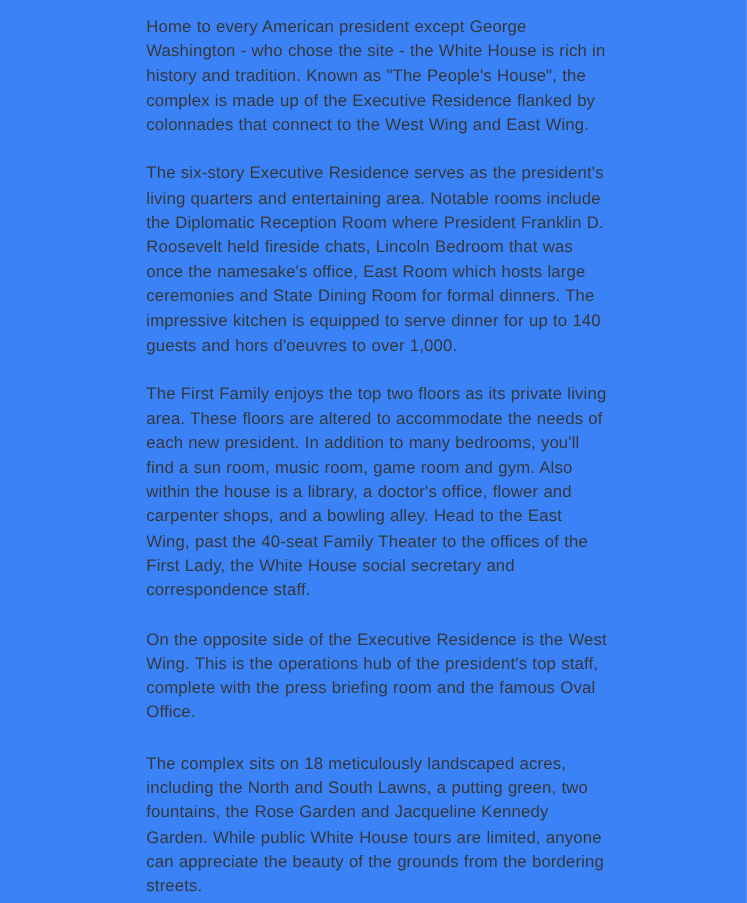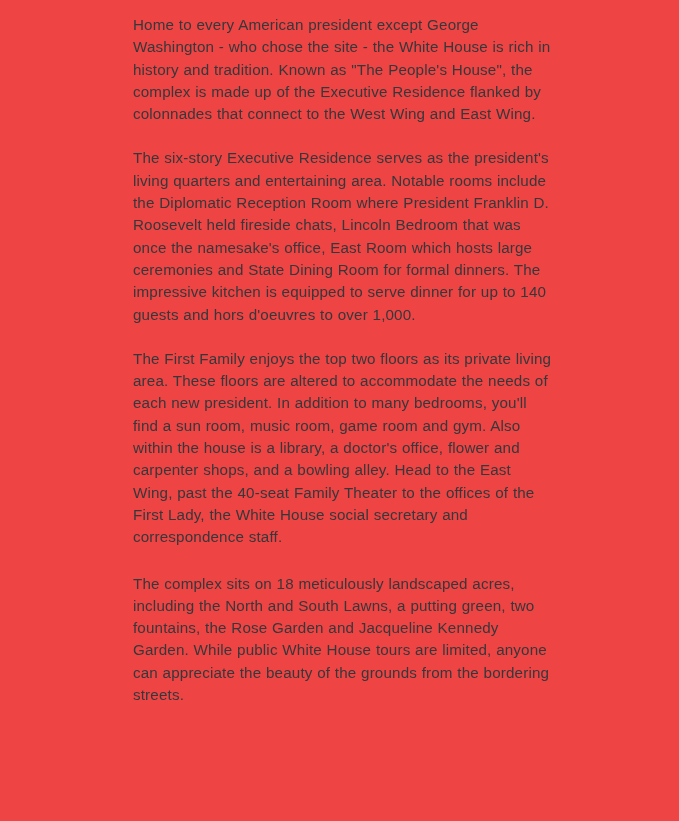--- a/index.html
+++ b/index.html
@@ -12,21 +12,21 @@
     background: #ffffff;
     font-family: "Liberation Sans", sans-serif;
     color: #333333;
     overflow: hidden;
   }
   .page {
     box-sizing: border-box;
     width: 679px;
     height: 821px;
     padding: 14px 124px 0 133px;
-    background: #ef4444;
+    background: #3b82f6;
   }
   .article {
     display: block;
   }
   .paragraph {
     font-size: 15.2px;
     line-height: 22.3px;
     color: #35383b;
     margin: 0 0 22px 0;
     text-align: left;
@@ -39,15 +39,16 @@
   }
 </style>
 </head>
 <body>
 
 <div class="page">
   <div class="article">
     <p class="paragraph">Home to every American president except George Washington - who chose the site - the White House is rich in history and tradition. Known as "The People's House", the complex is made up of the Executive Residence flanked by colonnades that connect to the West Wing and East Wing.</p>
     <p class="paragraph">The six-story Executive Residence serves as the president's living quarters and entertaining area. Notable rooms include the Diplomatic Reception Room where President Franklin D. Roosevelt held fireside chats, Lincoln Bedroom that was once the namesake's office, East Room which hosts large ceremonies and State Dining Room for formal dinners. The impressive kitchen is equipped to serve dinner for up to 140 guests and hors d'oeuvres to over 1,000.</p>
     <p class="paragraph">The First Family enjoys the top two floors as its private living area. These floors are altered to accommodate the needs of each new president. In addition to many bedrooms, you'll find a sun room, music room, game room and gym. Also within the house is a library, a doctor's office, flower and carpenter shops, and a bowling alley. Head to the East Wing, past the 40-seat Family Theater to the offices of the First Lady, the White House social secretary and correspondence staff.</p>
+    <p class="paragraph">On the opposite side of the Executive Residence is the West Wing. This is the operations hub of the president's top staff, complete with the press briefing room and the famous Oval Office.</p>
     <p class="paragraph">The complex sits on 18 meticulously landscaped acres, including the North and South Lawns, a putting green, two fountains, the Rose Garden and Jacqueline Kennedy Garden. While public White House tours are limited, anyone can appreciate the beauty of the grounds from the bordering streets.</p>
   </div>
 </div>
 
 </body></html>

